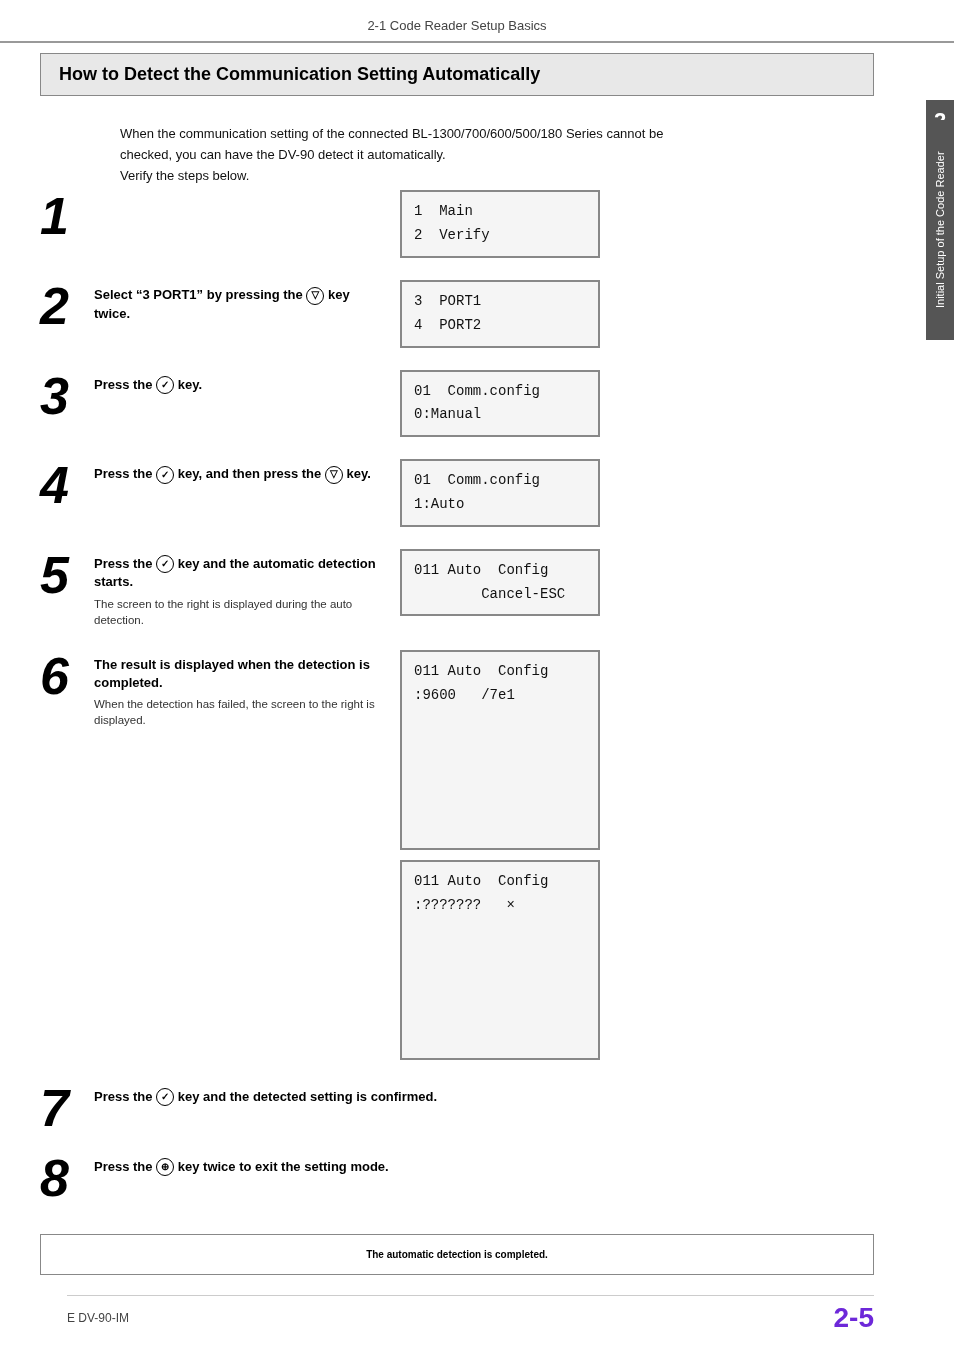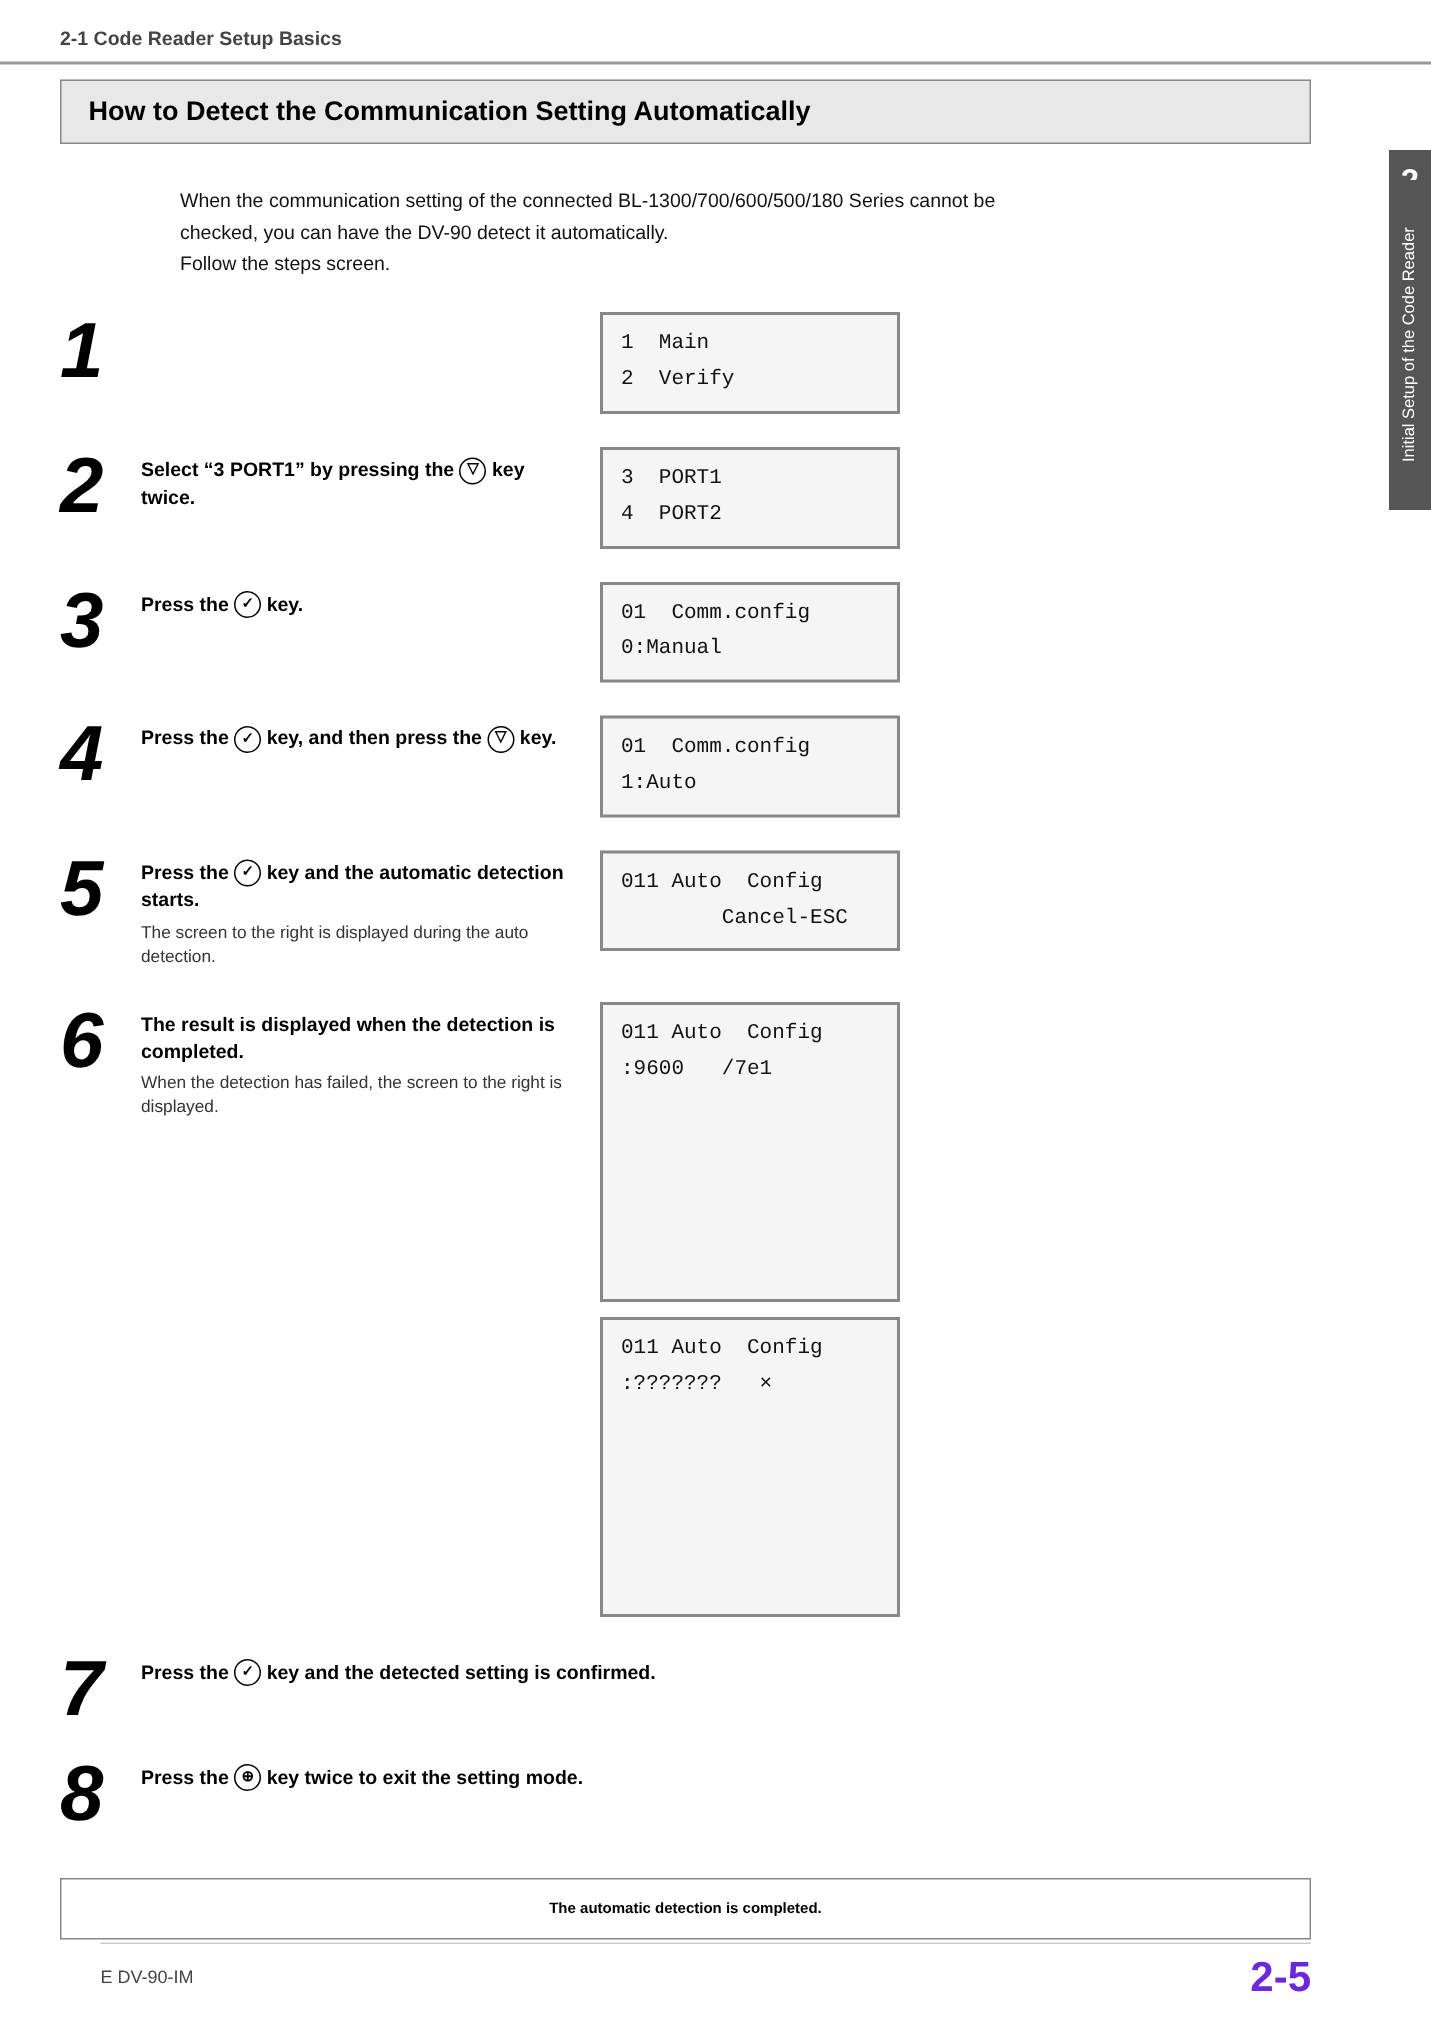--- a/index.html
+++ b/index.html
@@ -8,25 +8,24 @@
       background: #fff;
       width: 954px;
       min-height: 1352px;
       position: relative;
       color: #000;
     }
 
     
     .page-header {
       display: flex;
-      justify-content: flex-start;
+      justify-content: center;
       padding: 18px 80px 8px 40px;
       border-bottom: 2px solid #999;
       margin-bottom: 0;
-      font-weight: bold;
     }
     .page-header-title {
       font-size: 13px;
       color: #444;
     }
 
     
     .right-tab {
       position: absolute;
       right: 0;
@@ -74,21 +73,21 @@
     }
     .section-heading h2 {
       font-size: 18px;
       font-weight: bold;
       color: #000;
     }
 
     
     .intro-text {
       margin-left: 80px;
-      margin-bottom: 22px;
+      margin-bottom: 4px;
       font-size: 13px;
       line-height: 1.6;
       color: #111;
     }
 
     
     .step-row {
       display: flex;
       align-items: flex-start;
       margin-bottom: 22px;
@@ -210,21 +209,21 @@
 
 <div class="main-content">
 
   <div class="section-heading">
     <h2>How to Detect the Communication Setting Automatically</h2>
   </div>
 
   <div class="intro-text">
     <div>When the communication setting of the connected BL-1300/700/600/500/180 Series cannot be</div>
     <div>checked, you can have the DV-90 detect it automatically.</div>
-    <div>Follow the steps screen.</div>
+    <div>Verify the steps below.</div>
   </div>
 
   <div class="step-row">
     <div class="step-left">
       <div class="step-number">1</div>
     </div>
     <div class="lcd-box">
       <span class="lcd-line">1  Main</span>
       <span class="lcd-line">2  Verify</span>
     </div>

